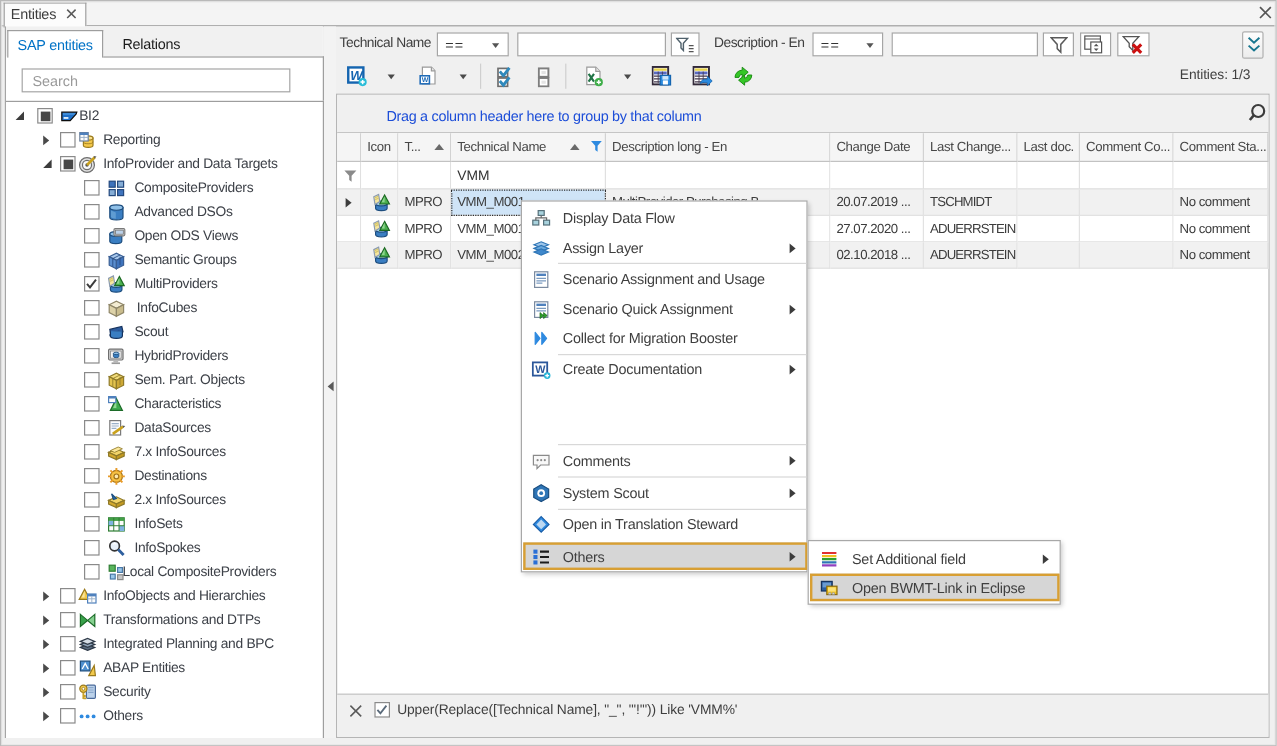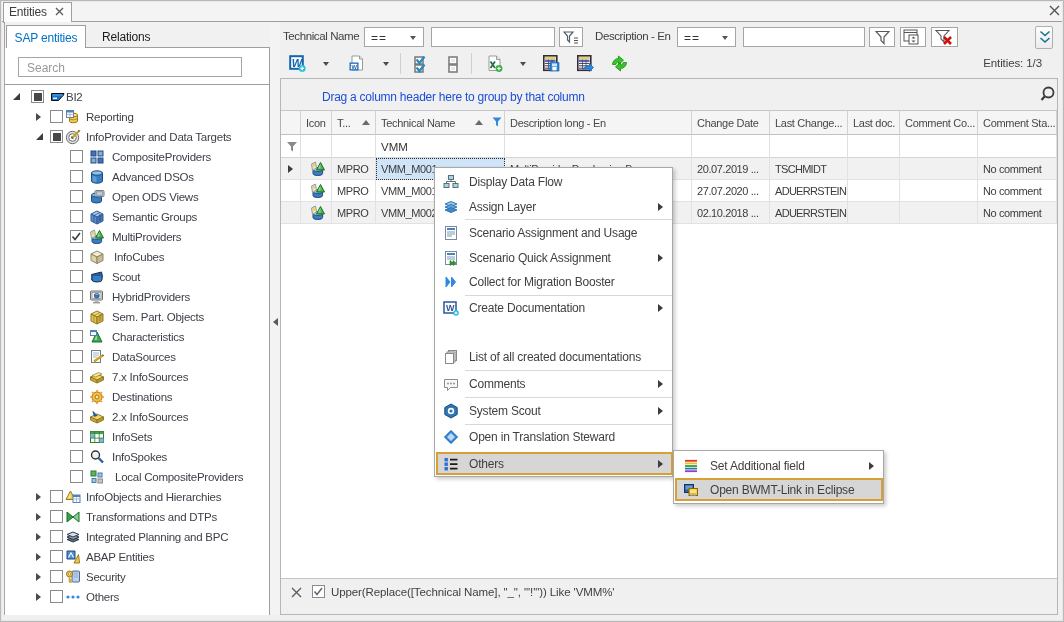--- a/index.html
+++ b/index.html
@@ -287,21 +287,21 @@
         <span class="txt" style="left:107px">InfoSpokes</span>
       </div>
 <div class="trow" style="top:382px">
         <span class="cb" style="left:65px"></span>
         <span class="ticon" style="left:84px"><svg width="16" height="16" viewBox="0 0 16 16">
             <rect x="2" y="2" width="5" height="5" fill="#58b55c" stroke="#2e7d32"></rect>
             <rect x="9" y="4" width="4" height="4" fill="#9ac7ea" stroke="#4a7aa8"></rect>
             <rect x="3" y="9.5" width="4" height="4" fill="#9ac7ea" stroke="#4a7aa8"></rect>
             <rect x="9" y="10" width="4.5" height="4" fill="#c8c8c8" stroke="#8a8a8a"></rect>
           </svg></span>
-        <span class="txt" style="left:110px">Local CompositeProviders</span>
+        <span class="txt" style="left:97px">Local CompositeProviders</span>
       </div>
 <div class="trow" style="top:402px">
         <span class="arrow-col" style="left:31px"></span>
         <span class="cb" style="left:45px"></span>
         <span class="ticon" style="left:60px"><svg width="16" height="16" viewBox="0 0 16 16">
             <path d="M5.5,2 L10,10.5 H1 Z" fill="#f2c94c" stroke="#9a7a1c"></path>
             <path d="M5.5,3.5 L3,9 h2.5 z" fill="#f9e6a2"></path>
             <rect x="8" y="6" width="7" height="7.5" fill="#fdfdfd" stroke="#4f81bd"></rect>
             <rect x="8" y="6" width="7" height="2" fill="#4f81bd"></rect>
             <path d="M8,10 h7 M11.5,8 v5.5" stroke="#9ab0c8" stroke-width="0.8"></path>
@@ -617,28 +617,20 @@
     <div class="mitem" style="top:128px">
       <span class="micon"><svg width="16" height="16" viewBox="0 0 16 16">
           <rect x="1" y="2" width="12" height="11" fill="#fff" stroke="#2b579a" stroke-width="1.5"></rect>
           <text x="3" y="11" font-size="9" font-weight="bold" fill="#2b579a" font-family="Liberation Sans">W</text>
           <circle cx="13" cy="13" r="2.8" fill="#29b6d8"></circle>
           <path d="M13,11.4 v3.2 M11.4,13 h3.2" stroke="#fff" stroke-width="1.1"></path>
         </svg></span>
       <span class="mtxt">Create Documentation</span>
       <span class="sub"></span>
     </div>
-    <div class="mitem" style="top:177px">
-      <span class="micon"><svg width="16" height="16" viewBox="0 0 16 16">
-          <rect x="5.5" y="1.5" width="8" height="10" fill="#e8e8e8" stroke="#8a8a8a"></rect>
-          <rect x="4" y="3" width="8" height="10" fill="#f2f2f2" stroke="#8a8a8a"></rect>
-          <rect x="2.5" y="4.5" width="8" height="10" fill="#fff" stroke="#8a8a8a"></rect>
-        </svg></span>
-      <span class="mtxt">List of all created documentations</span>
-    </div>
     <div class="mitem" style="top:204px">
       <span class="micon"><svg width="16" height="16" viewBox="0 0 16 16">
           <path d="M1.5,3.5 h13 v8 h-7 l-3,3 v-3 h-3 z" fill="#f8f8f8" stroke="#8a8a8a"></path>
           <circle cx="5" cy="7.5" r="0.9" fill="#8a8a8a"></circle>
           <circle cx="8" cy="7.5" r="0.9" fill="#8a8a8a"></circle>
           <circle cx="11" cy="7.5" r="0.9" fill="#8a8a8a"></circle>
         </svg></span>
       <span class="mtxt">Comments</span>
       <span class="sub"></span>
     </div>

